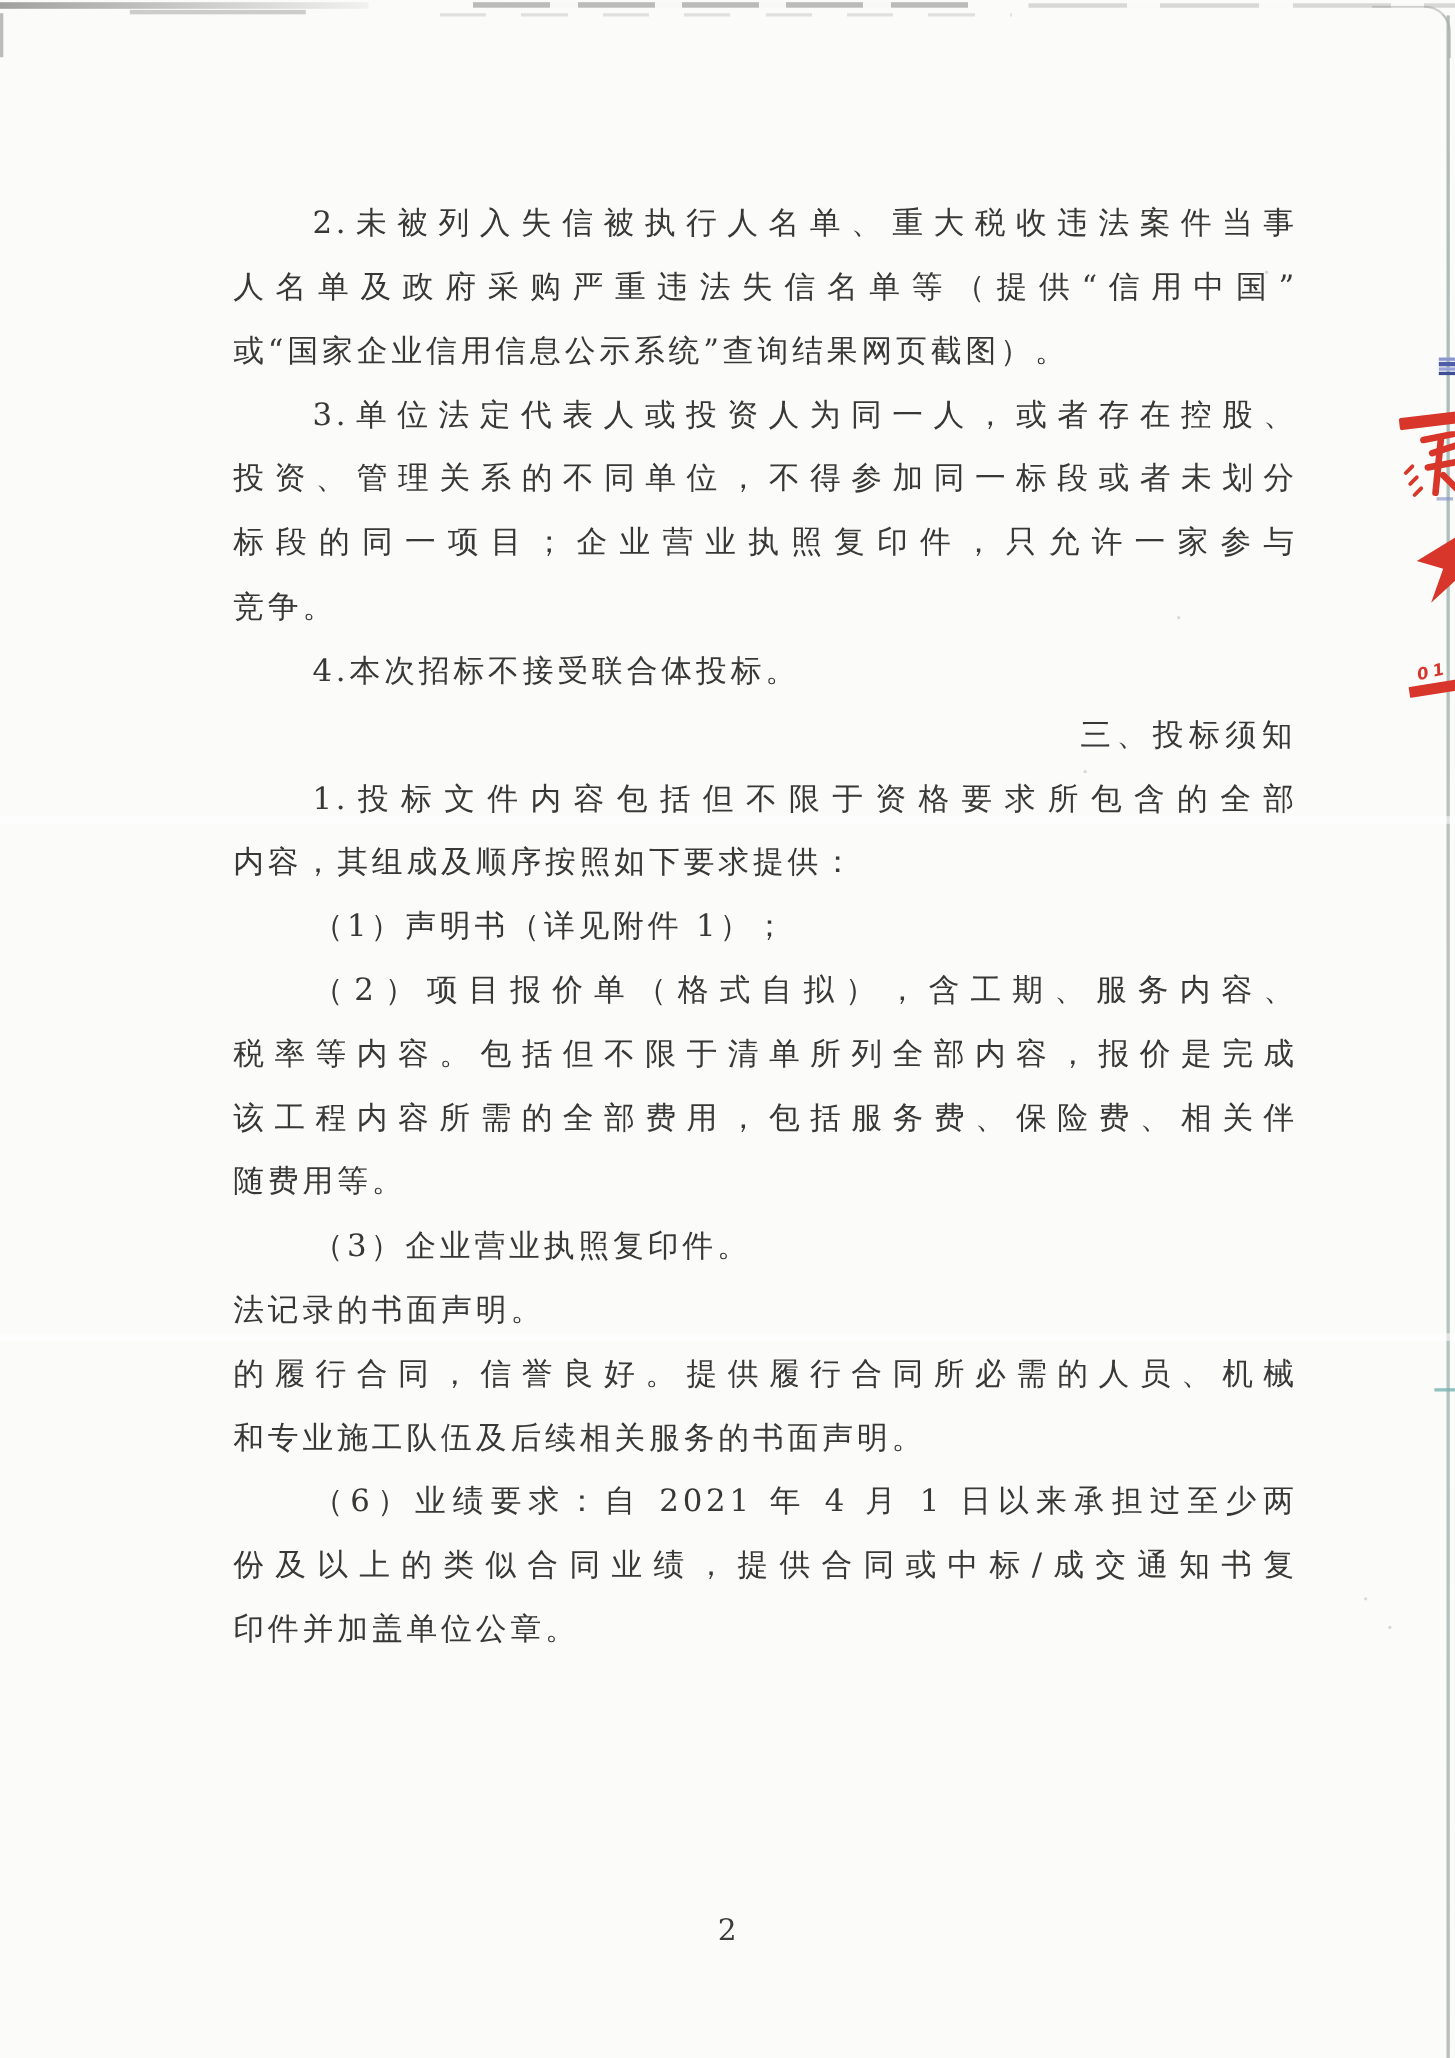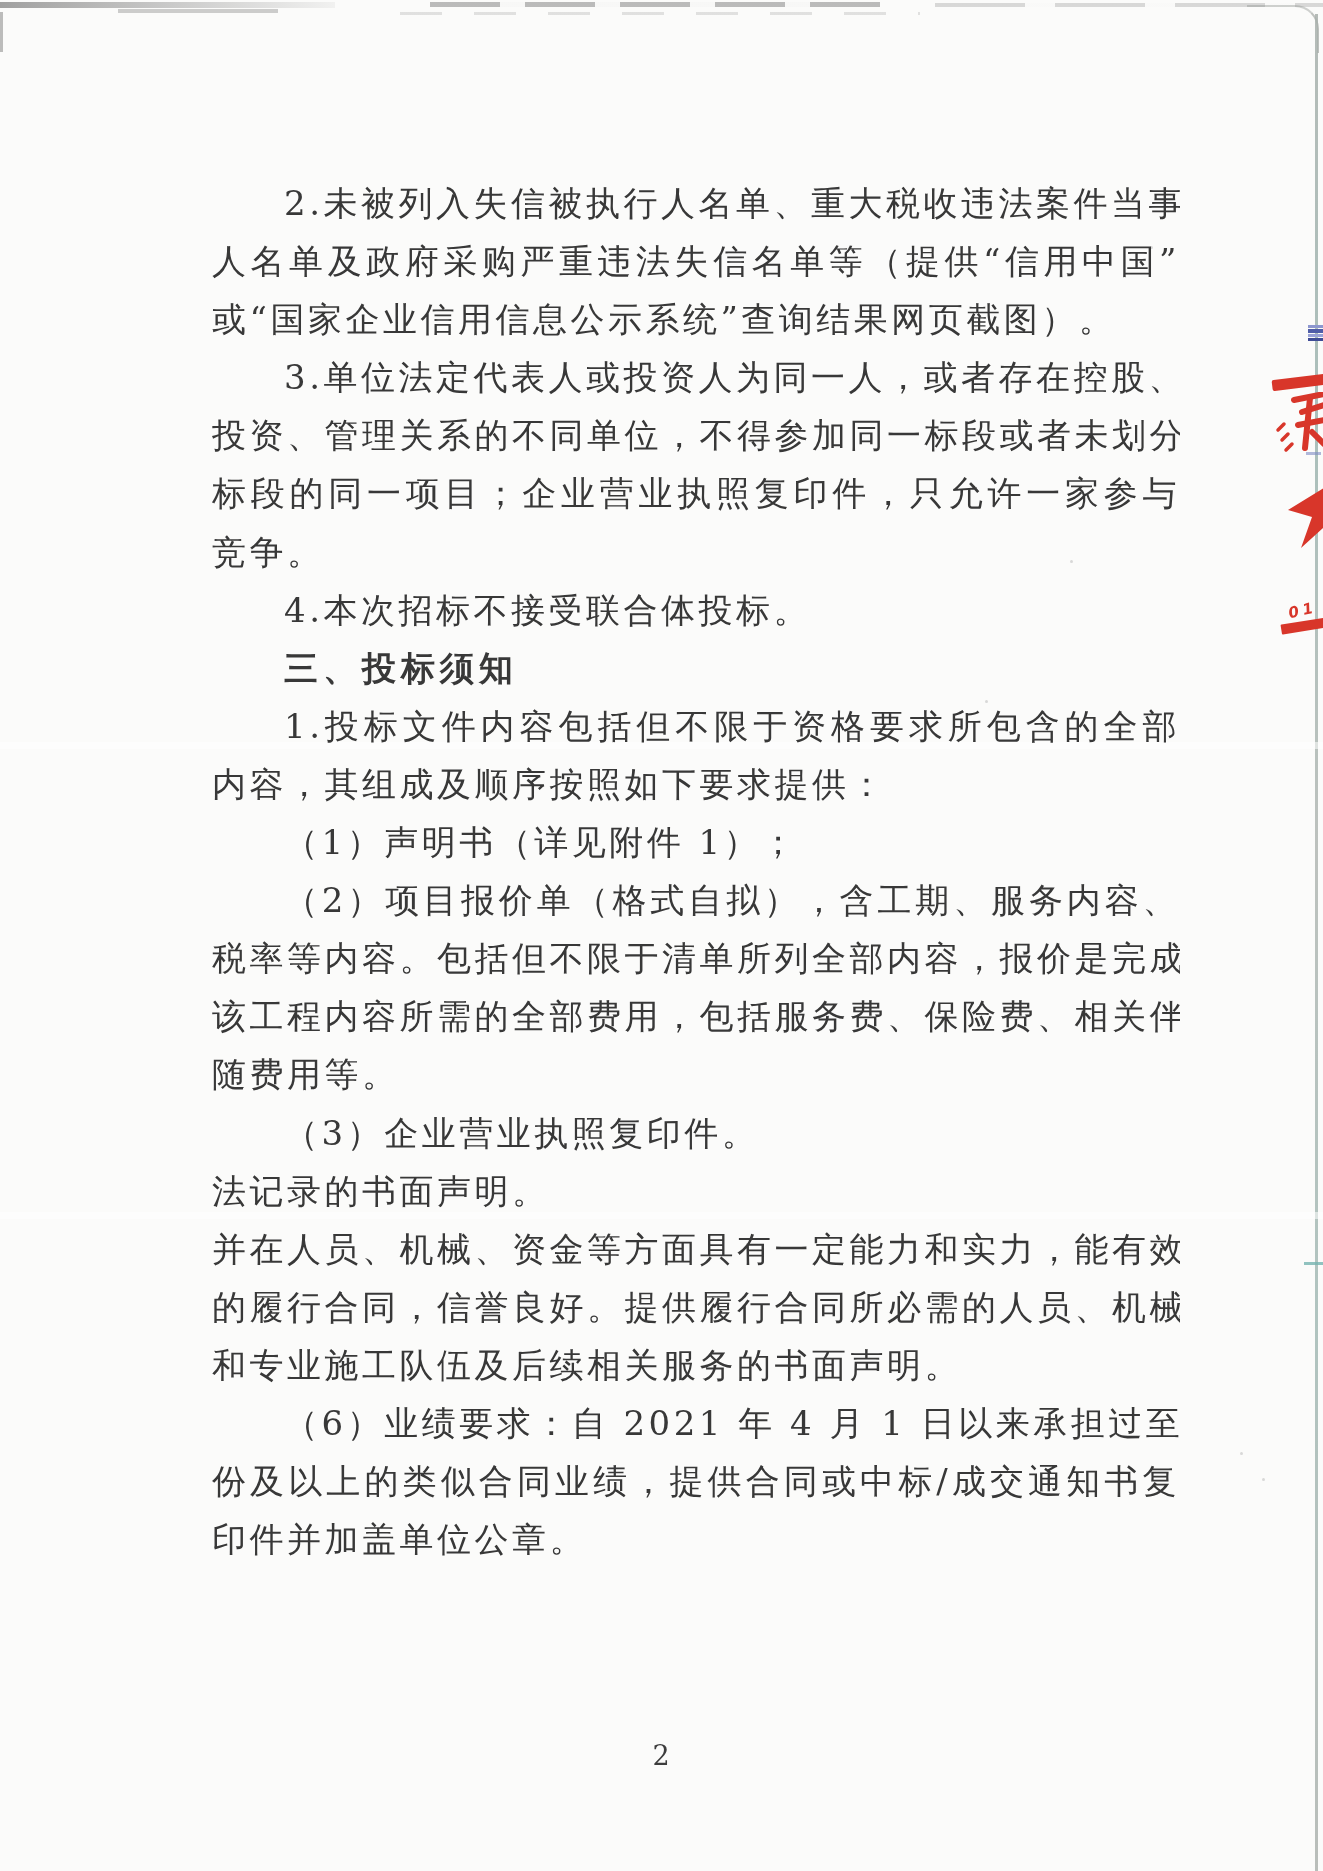--- a/index.html
+++ b/index.html
@@ -9,28 +9,28 @@
     background:#fbfbfa;
     overflow:hidden;
     font-family:"DejaVu Serif","Liberation Serif",serif;
   }
   
   .text-block{
     position:absolute;left:212px;top:174px;width:968px;
   }
   .line{
     height:58.1px;line-height:58.1px;
-    font-size:34px;letter-spacing:3.5px;
+    font-size:28px;letter-spacing:3.5px;
     color:#383838;
     white-space:nowrap;overflow:hidden;
     text-align:left;
   }
   .line.fill{text-align:justify;text-align-last:justify;}
   .line.indent{padding-left:72px;}
-  .line.hei{font-weight:700;font-family:"DejaVu Sans","Liberation Sans",sans-serif;letter-spacing:5px;}
+  .line.hei{font-weight:400;font-family:"DejaVu Sans","Liberation Sans",sans-serif;letter-spacing:5px;text-align:right;}
   
   .page-num{
     position:absolute;left:0;right:0;top:1740px;
     text-align:center;font-size:27px;color:#3d3d3d;letter-spacing:1px;
   }
   
   .edge{position:absolute;pointer-events:none;}
   .top-s1{left:0;top:2px;width:335px;height:6px;
     background:linear-gradient(90deg,rgba(70,70,70,.50),rgba(120,120,120,.32) 60%,rgba(170,170,170,.12));}
   .top-s2{left:118px;top:9px;width:160px;height:4px;background:rgba(95,95,95,.30);}
@@ -143,21 +143,20 @@
     <div class="line indent hei">三、投标须知</div>
     <div class="line indent fill">1.投标文件内容包括但不限于资格要求所包含的全部</div>
     <div class="line">内容，其组成及顺序按照如下要求提供：</div>
     <div class="line indent">（1）声明书（详见附件 1）；</div>
     <div class="line indent fill">（2）项目报价单（格式自拟），含工期、服务内容、</div>
     <div class="line fill">税率等内容。包括但不限于清单所列全部内容，报价是完成</div>
     <div class="line fill">该工程内容所需的全部费用，包括服务费、保险费、相关伴</div>
     <div class="line">随费用等。</div>
     <div class="line indent">（3）企业营业执照复印件。</div>
     <div class="line">法记录的书面声明。</div>
-    <div class="line fill">并在人员、机械、资金等方面具有一定能力和实力，能有效</div>
     <div class="line fill">的履行合同，信誉良好。提供履行合同所必需的人员、机械</div>
     <div class="line">和专业施工队伍及后续相关服务的书面声明。</div>
     <div class="line indent fill">（6）业绩要求：自 2021 年 4 月 1 日以来承担过至少两</div>
     <div class="line fill">份及以上的类似合同业绩，提供合同或中标/成交通知书复</div>
     <div class="line">印件并加盖单位公章。</div>
   </div>
 
   <div class="page-num">2</div>
 
 </div>

